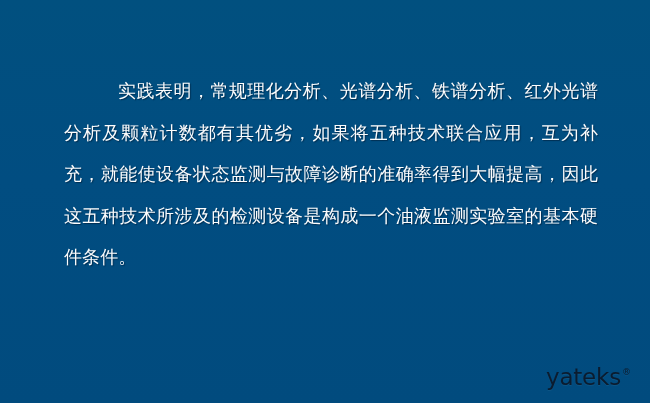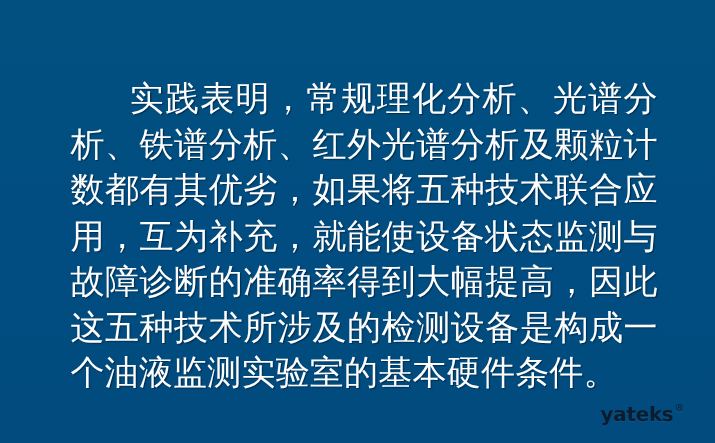--- a/index.html
+++ b/index.html
@@ -27,21 +27,21 @@
   #body-text {
     position: absolute;
     left: 64px;
     top: 70px;
     width: 534px;
   }
 
   .para {
     margin: 0;
     color: #fdfdfd;
-    font-size: 31px;
+    font-size: 18px;
     line-height: 41.5px;
     letter-spacing: 0.1px;
     text-align: justify;
     text-justify: inter-character;
     text-indent: 54px;
     font-weight: 400;
     text-shadow: 1px 1px 1px rgba(0, 22, 44, 0.55);
     white-space: normal;
     word-break: break-all;
   }
@@ -51,23 +51,23 @@
     position: absolute;
     left: 546px;
     top: 366px;
     display: flex;
     align-items: flex-start;
     color: #0b1c2f;
     text-shadow: 0 1px 0 rgba(255,255,255,0.05);
   }
   #logo .wordmark {
     font-family: "DejaVu Sans", "Liberation Sans", sans-serif;
-    font-size: 18px;
+    font-size: 23px;
     line-height: 23px;
-    font-weight: 700;
+    font-weight: 400;
     letter-spacing: -0.2px;
     color: #0b1c2f;
   }
   #logo .tm {
     font-size: 9px;
     line-height: 9px;
     margin-left: 1px;
     margin-top: 2px;
     color: #0b1c2f;
   }

